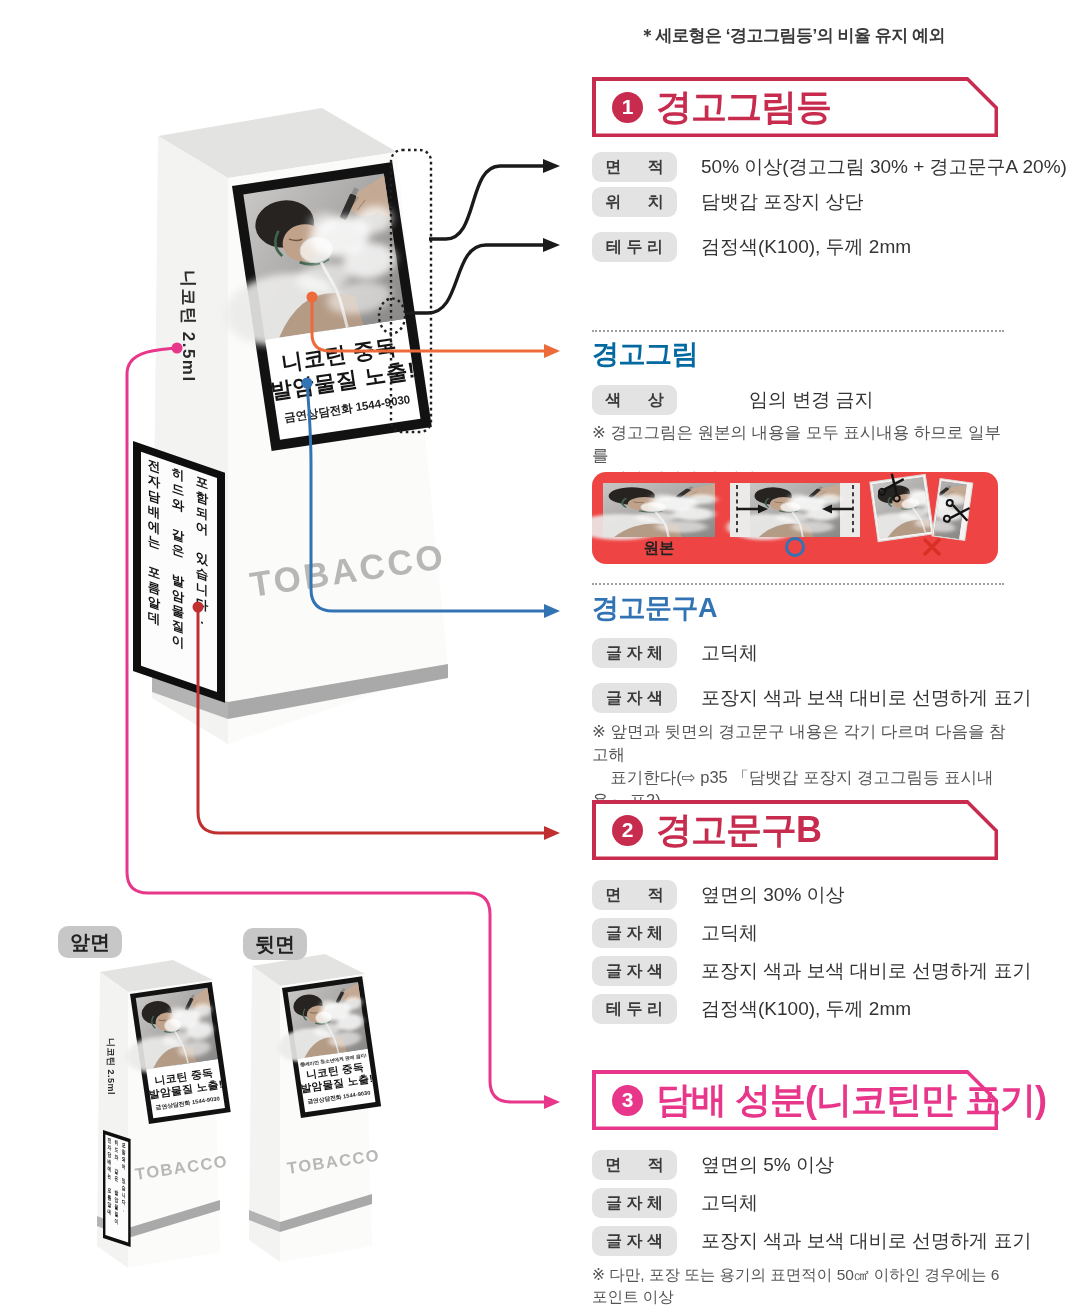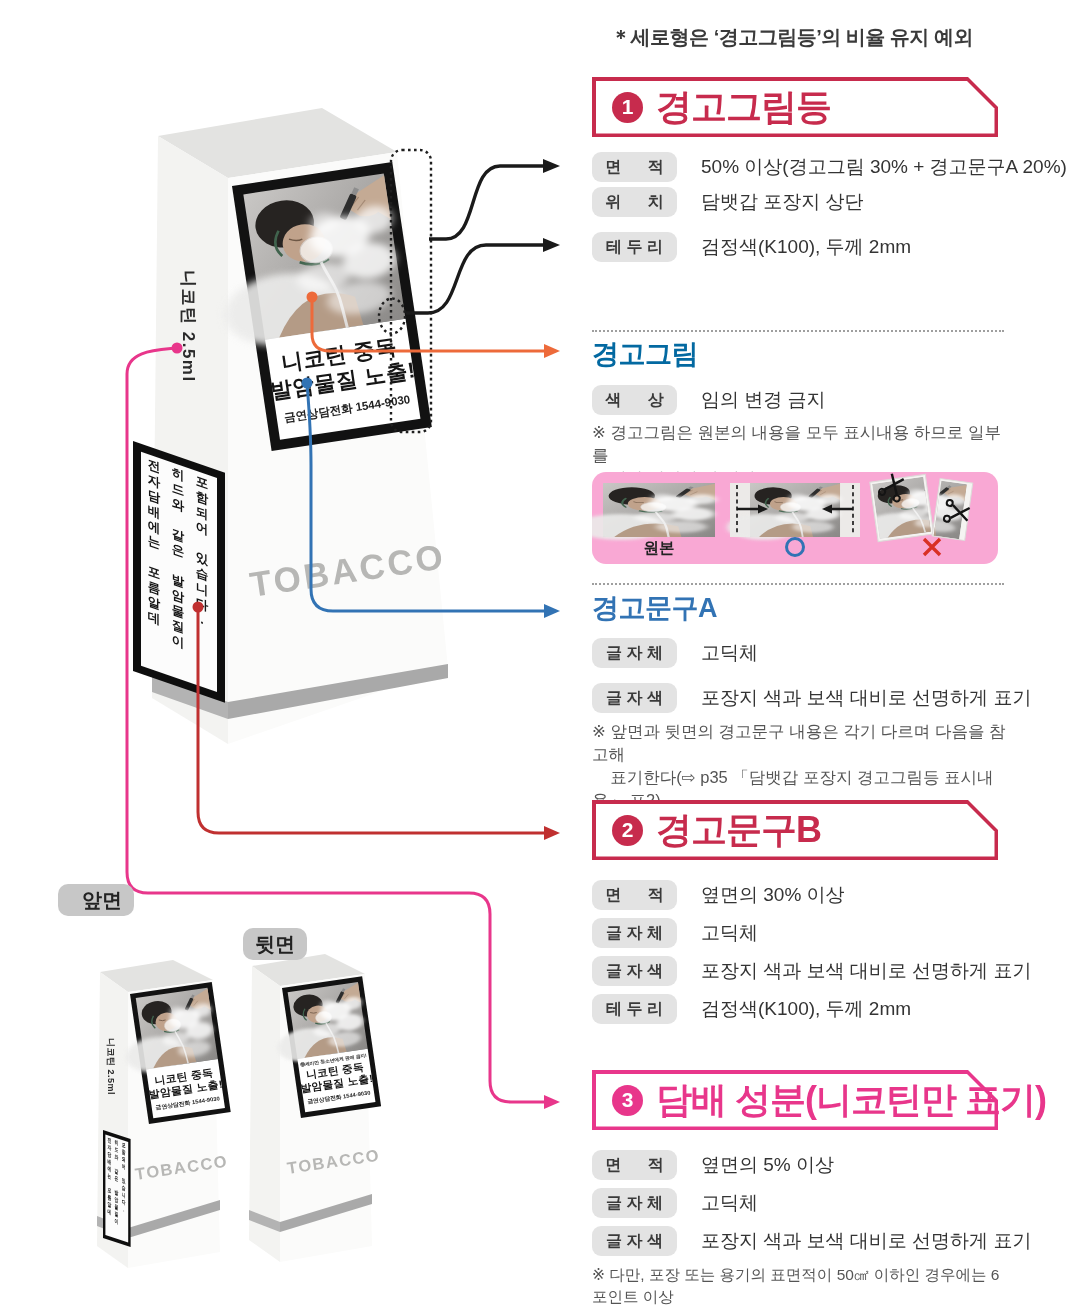--- a/index.html
+++ b/index.html
@@ -2,42 +2,42 @@
 <html><head>
 <meta charset="utf-8">
 <style>
   html,body{margin:0;padding:0;background:#fff;}
   .canvas{position:relative;width:1072px;height:1315px;background:#ffffff;overflow:hidden;
           font-family:"Liberation Sans","DejaVu Sans",sans-serif;color:#333;}
   svg text{font-family:"Liberation Sans","DejaVu Sans",sans-serif;}
 
   
   .topnote{position:absolute;left:586px;width:412px;top:24px;text-align:center;
-           font-size:20px;font-weight:800;color:#3a3a3a;letter-spacing:-0.5px;}
+           font-size:17px;font-weight:800;color:#3a3a3a;letter-spacing:-0.5px;}
   .hdr{position:absolute;left:592px;width:406px;height:60px;}
   .hdr-bg{position:absolute;inset:0;background:var(--c);
           clip-path:polygon(0 0,calc(100% - 30px) 0,100% 30px,100% 100%,0 100%);}
   .hdr-in{position:absolute;inset:3.5px;background:#fff;
           clip-path:polygon(0 0,calc(100% - 28px) 0,100% 28px,100% 100%,0 100%);}
   .hdr-row{position:absolute;inset:0;display:flex;align-items:center;padding-left:20px;gap:13px;}
   .numcircle{width:31px;height:31px;border-radius:50%;background:var(--c);color:#fff;flex:none;
              font-weight:800;font-size:21px;display:flex;align-items:center;justify-content:center;}
   .hdr-title{font-size:36px;font-weight:700;color:var(--c);letter-spacing:-1px;white-space:nowrap;}
   .sec-title{position:absolute;left:592px;font-size:27px;font-weight:800;letter-spacing:-0.5px;}
   .row{position:absolute;left:592px;display:flex;align-items:center;height:30px;}
   .pill{width:85px;height:30px;background:#e3e3e3;border-radius:9px;flex:none;
         display:flex;align-items:center;justify-content:center;
         font-weight:700;font-size:16px;color:#3a3a3a;white-space:pre;}
   .val{margin-left:24px;font-size:19px;color:#343434;white-space:pre;}
   .note{position:absolute;left:592px;width:420px;font-size:16.5px;color:#555;
         line-height:1.4;white-space:pre-wrap;}
   .note-sm{font-size:15.5px;}
   .sep{position:absolute;left:592px;width:412px;border-top:2px dotted #9f9f9f;}
   .examplebox{position:absolute;left:592px;top:472px;width:406px;height:92px;
-              background:#f9a8d4;border-radius:14px;}
+              background:#ef4444;border-radius:14px;}
   .tag{position:absolute;width:64px;height:32px;background:#c7c7c7;border-radius:10px;
        display:flex;align-items:center;justify-content:center;
        font-size:20px;font-weight:800;color:#222;}
 
   
   .lf-big{font-size:21.5px;font-weight:800;fill:#151515;text-anchor:middle;letter-spacing:0.5px;}
   .lf-small{font-size:11.5px;font-weight:700;fill:#222;text-anchor:middle;}
   .lb-tiny{font-size:9.5px;font-weight:700;fill:#222;text-anchor:middle;}
   .vcol{font-size:12.5px;font-weight:700;fill:#151515;text-anchor:middle;}
   .brand{font-size:35px;font-weight:700;fill:#b7b7b5;letter-spacing:3px;}
@@ -190,21 +190,21 @@
       <polygon points="252,966 325,954 365,974 280,986" fill="#e3e3e1"></polygon>
       <polygon points="252,966 280,986 280,1262 249,1240" fill="#f3f3f1"></polygon>
       <polygon points="280,986 365,974 372,1246 280,1262" fill="#fbfbfa"></polygon>
       <polygon points="249,1210 280,1222 280,1232 249,1220" fill="#b3b3b3"></polygon>
       <polygon points="280,1222 372,1194 372,1204 280,1232" fill="#a9a9a9"></polygon>
       <use href="#label-back" transform="translate(282,988) rotate(-8.3) scale(0.50,0.49)"></use>
       <text class="brand-s" transform="translate(288,1174) rotate(-8.3)">TOBACCO</text>
     </g>
   </svg>
 
-  <div class="tag" style="left:58px;top:884px;padding-left:12px;">앞면</div>
+  <div class="tag" style="left:58px;top:926px;">앞면</div>
   <div class="tag" style="left:243px;top:928px;">뒷면</div>
 
   <div class="topnote">＊세로형은 ‘경고그림등’의 비율 유지 예외</div>
 
   <div class="hdr" style="top:77px;--c:#c72b4d;">
     <div class="hdr-bg"></div>
       <div class="hdr-in"></div>
     <div class="hdr-row">
       <span class="numcircle">1</span>
       <span class="hdr-title">경고그림등</span>
@@ -219,21 +219,21 @@
     <span class="val">담뱃갑 포장지 상단</span>
   </div>
   <div class="row" style="top:232px;">
     <span class="pill">테 두 리</span>
     <span class="val">검정색(K100), 두께 2mm</span>
   </div>
 
   <div class="sep" style="top:330px;"></div>
 
   <div class="sec-title" style="top:336px;color:#0369a1;">경고그림</div>
-  <div class="row" style="top:385px;">
+  <div class="row" style="top:385px;gap:48px;">
     <span class="pill">색      상</span>
     <span class="val">임의 변경 금지</span>
   </div>
   <div class="note" style="top:421px;">※ 경고그림은 원본의 내용을 모두 표시내용 하므로 일부를
     잘라 내어선 안 된다.</div>
 
   <div class="examplebox">
     <svg width="406" height="92" viewBox="0 0 406 92">
       <use href="#photo" transform="translate(11,11) scale(0.80,0.36)"></use>
       <text class="ex-label" x="67" y="81">원본</text>

